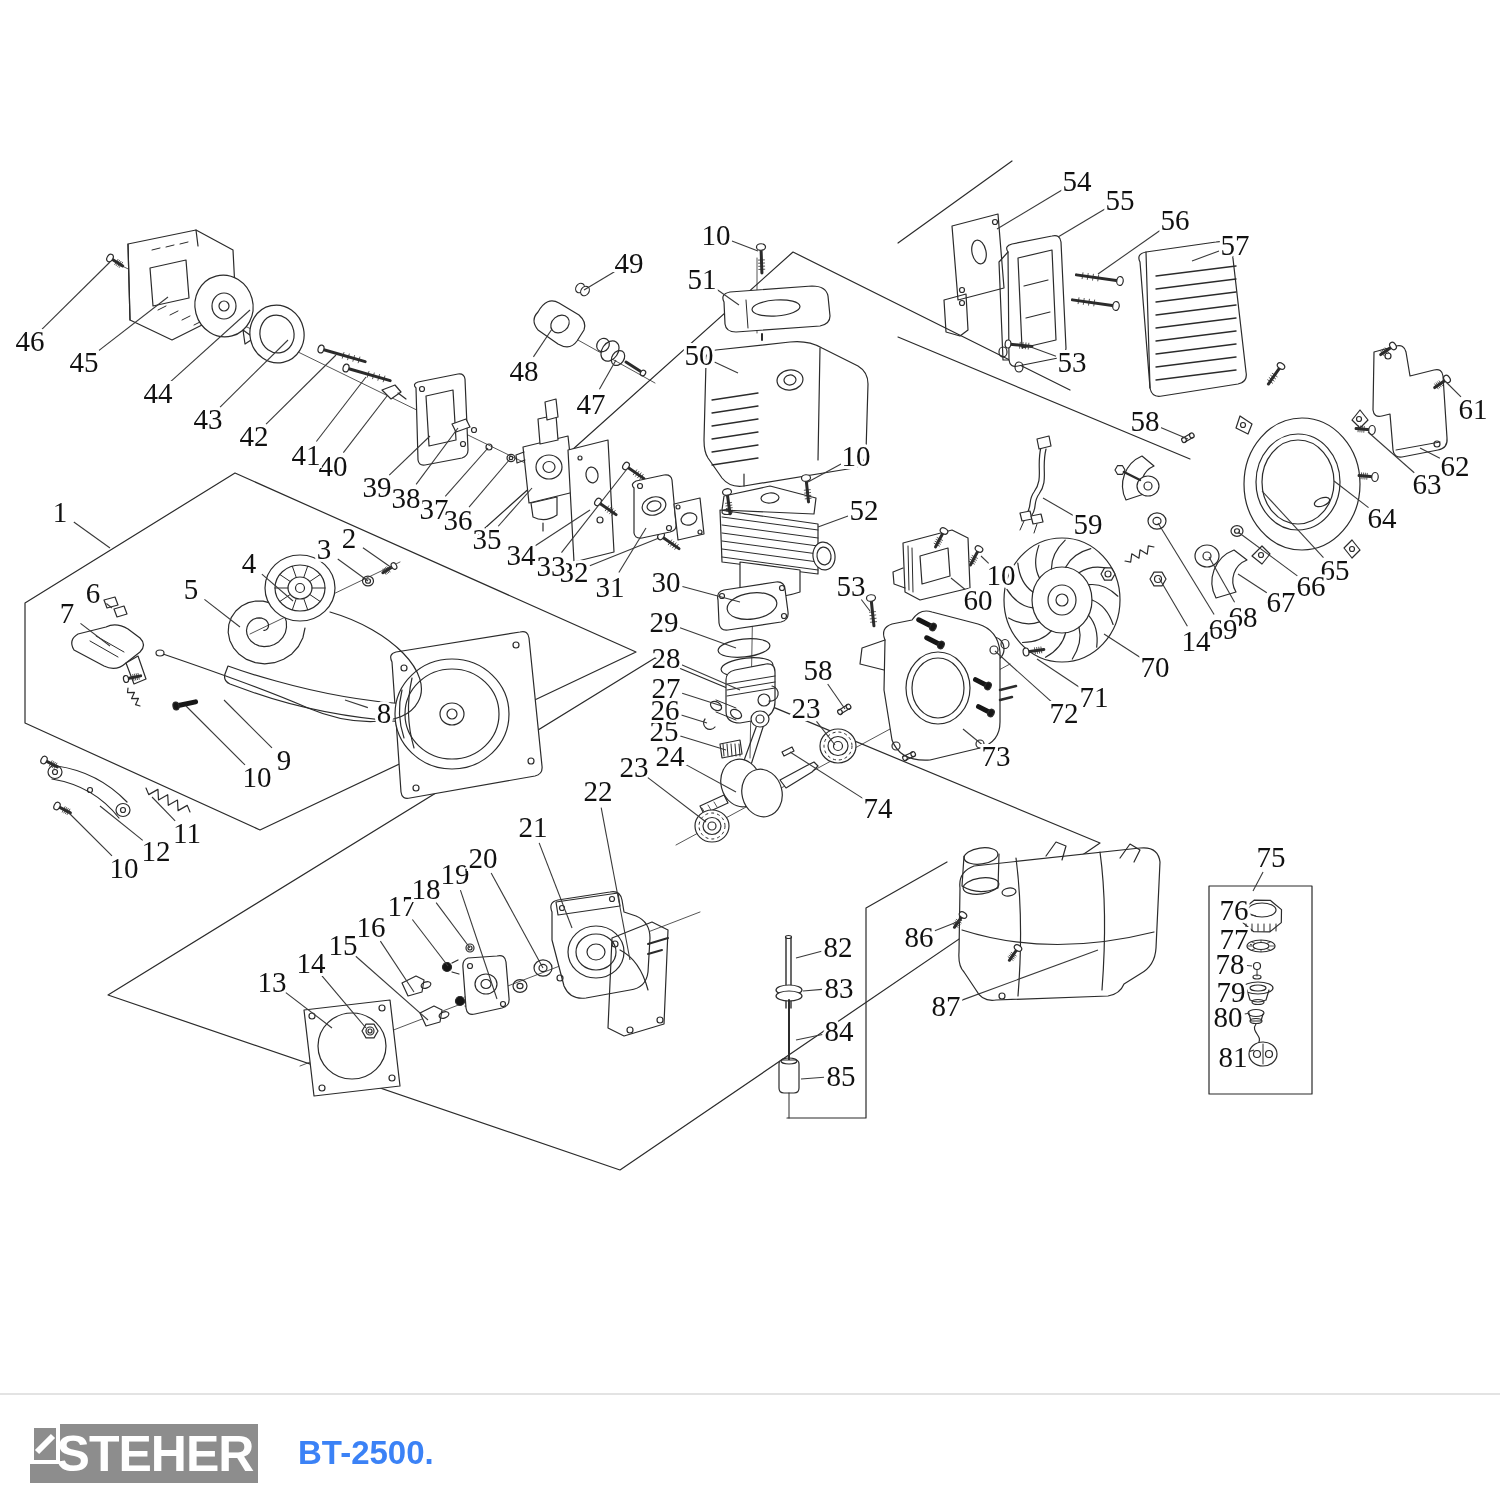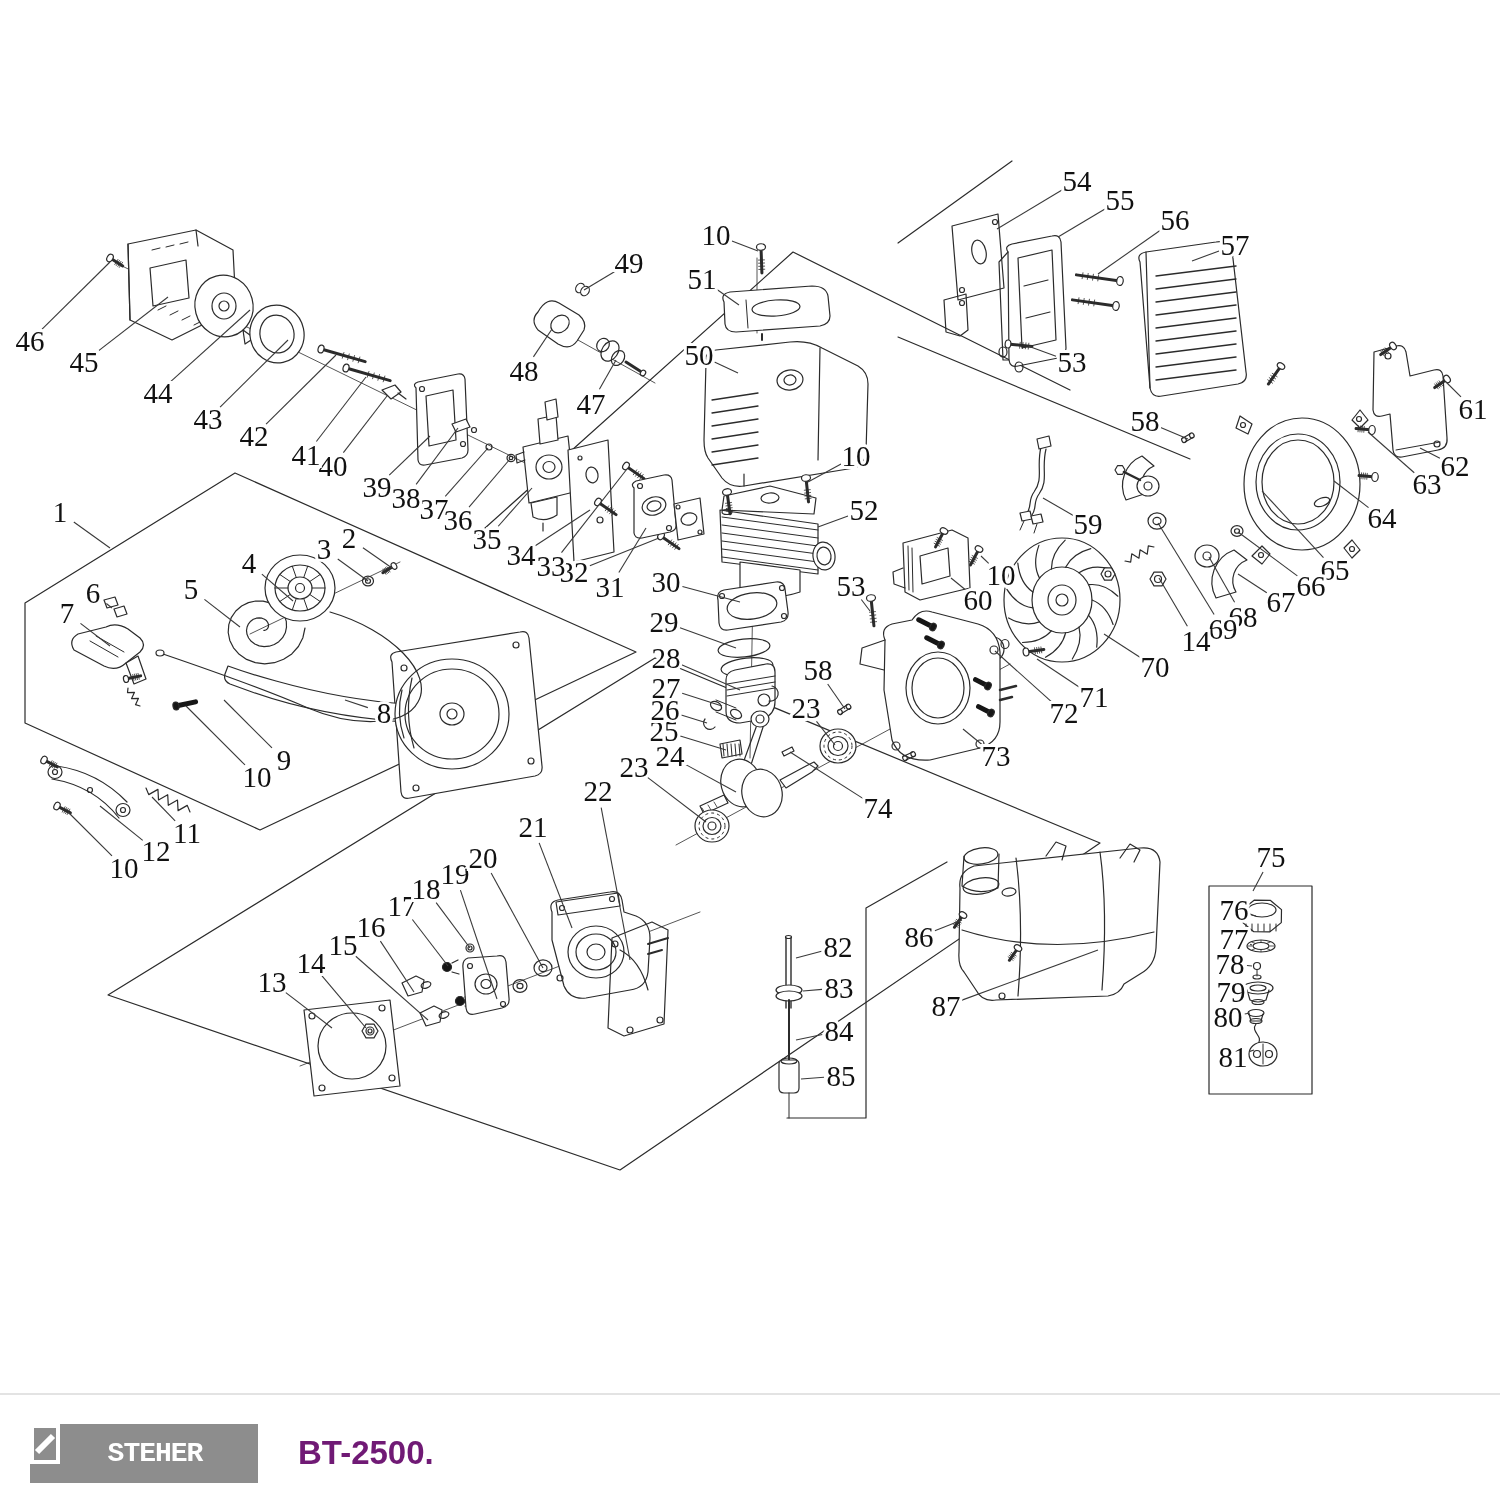--- a/index.html
+++ b/index.html
@@ -3,24 +3,24 @@
 <meta charset="utf-8">
 <style>
   html,body{margin:0;padding:0;background:#ffffff;}
   .stage{position:relative;width:1500px;height:1500px;background:#fff;overflow:hidden;
          font-family:"Liberation Sans", sans-serif;}
   svg{position:absolute;left:0;top:0;}
   .footer{position:absolute;left:0;top:1393px;width:1500px;height:107px;background:#fff;}
   .divider{position:absolute;left:0;top:0;width:1500px;height:2px;background:#e3e3e3;}
   .logo{position:absolute;left:30px;top:31px;width:228px;height:59px;background:#8d8d8d;
         display:flex;align-items:center;justify-content:center;gap:6px;}
-  .logo-text{color:#ffffff;font-weight:800;font-size:28px;letter-spacing:-1px;
-             font-family:Liberation Mono, monospace;margin-left:22px;}
+  .logo-text{color:#ffffff;font-weight:800;font-size:50px;letter-spacing:-1px;
+             font-family:Liberation Sans, sans-serif;margin-left:22px;}
   .caption{position:absolute;left:298px;top:30px;height:60px;display:flex;align-items:center;
-           font-size:33px;color:#701a75;white-space:pre;}
+           font-size:33px;color:#3b82f6;white-space:pre;}
   .caption .model{font-weight:700;margin-right:10px;}
 </style>
 </head>
 <body>
 
 <div class="stage">
   <svg id="art" width="1500" height="1500" viewBox="0 0 1500 1500">
     <g id="art-parts">
         <path d="M235 473 L636 652 L260 830 L25 723 L25 603 Z" fill="none" stroke="#2b2b2b" stroke-width="1.2" stroke-linejoin="round" stroke-linecap="round"></path>
         <path d="M655 658 L1100 843 L620 1170 L108 995 Z" fill="none" stroke="#2b2b2b" stroke-width="1.2" stroke-linejoin="round" stroke-linecap="round"></path>

